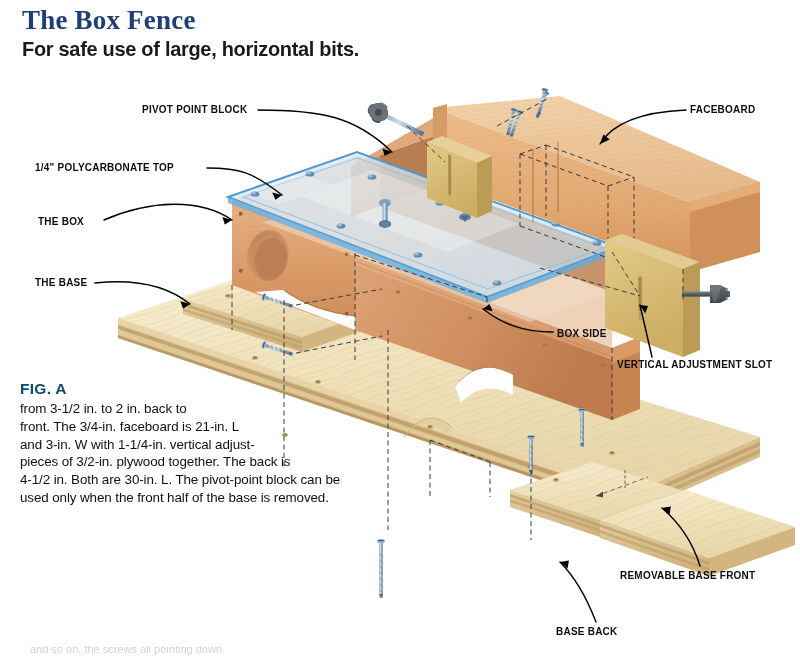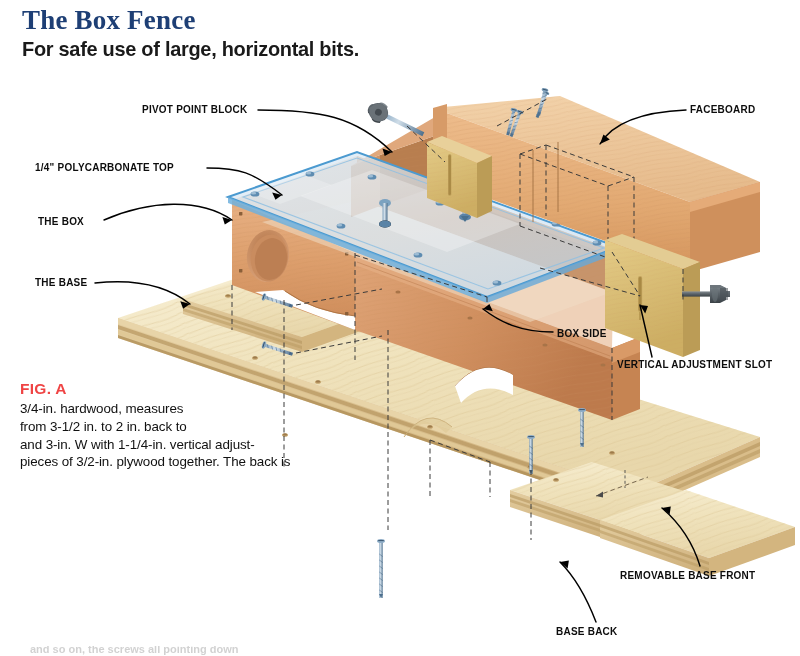--- a/index.html
+++ b/index.html
@@ -11,21 +11,21 @@
   
   #header{position:absolute;left:22px;top:6px;width:560px;}
   #title{font-family:"Liberation Serif", serif;font-weight:bold;font-size:27px;
          color:#1e3f75;letter-spacing:.2px;line-height:1.05;margin:0;}
   #subtitle{font-family:"Liberation Sans", sans-serif;font-weight:bold;font-size:21px;
             color:#1a1a1a;letter-spacing:-.3px;line-height:1.1;margin:3px 0 0 0;
             transform:scaleX(.95);transform-origin:left center;}
 
   
   #figbox{position:absolute;left:20px;top:380px;width:352px;}
-  #figlabel{font-weight:bold;font-size:15.5px;color:#ef4444;letter-spacing:.3px;margin-bottom:2px;}
+  #figlabel{font-weight:bold;font-size:15.5px;color:#0c4a6e;letter-spacing:.3px;margin-bottom:2px;}
   #figtext{font-size:13.4px;color:#111;line-height:1.33;letter-spacing:-.1px;}
   #figtext .ln{display:block;white-space:nowrap;}
 
   
   .callout{position:absolute;font-weight:bold;font-size:10.4px;color:#0d0d0d;
            letter-spacing:.25px;white-space:nowrap;transform:scaleX(.96);
            transform-origin:left center;}
 
   #lb-pivot{left:142px;top:104px;}
   #lb-poly{left:35px;top:162px;}
@@ -34,21 +34,21 @@
   #lb-face{left:690px;top:104px;}
   #lb-boxside{left:557px;top:328px;}
   #lb-slot{left:617px;top:359px;}
   #lb-rbf{left:620px;top:570px;}
   #lb-bback{left:556px;top:626px;}
 
   
   #footclip{position:absolute;left:30px;top:646px;width:330px;height:10px;
             overflow:hidden;opacity:.30;}
   #footclip span{display:block;font-size:11px;color:#6a6a6a;white-space:nowrap;
-                 position:relative;top:-3px;font-weight:bold;}
+                 position:relative;top:-3px;}
 
   svg{display:block;}
   .ln-dash{stroke:#3a3a3a;stroke-width:1;fill:none;stroke-dasharray:5 3.5;}
   .ln-dash2{stroke:#6a5a45;stroke-width:.9;fill:none;stroke-dasharray:4.5 3.2;}
   .lead{stroke:#000;stroke-width:1.45;fill:none;stroke-linecap:round;}
 </style>
 </head>
 <body>
 
 <div id="stage">
@@ -505,24 +505,26 @@
   <div class="callout" id="lb-base">THE BASE</div>
   <div class="callout" id="lb-face">FACEBOARD</div>
   <div class="callout" id="lb-boxside">BOX SIDE</div>
   <div class="callout" id="lb-slot">VERTICAL ADJUSTMENT SLOT</div>
   <div class="callout" id="lb-rbf">REMOVABLE BASE FRONT</div>
   <div class="callout" id="lb-bback">BASE BACK</div>
 
   <div id="figbox">
     <div id="figlabel">FIG. A</div>
     <div id="figtext">
-        <span class="ln">3/4-in. hardwood, measures</span>
         <span class="ln">from 3-1/2 in. to 2 in. back to</span>
+        <span class="ln">front. The 3/4-in. faceboard is 21-in. L</span>
         <span class="ln">and 3-in. W with 1-1/4-in. vertical adjust-</span>
         <span class="ln">pieces of 3/2-in. plywood together. The back is</span>
+        <span class="ln">4-1/2 in. Both are 30-in. L. The pivot-point block can be</span>
+        <span class="ln">used only when the front half of the base is removed.</span>
       </div>
   </div>
 
   <div id="footclip">
     <span>and so on, the screws all pointing down</span>
   </div>
 
 </div>
 
 </body></html>

